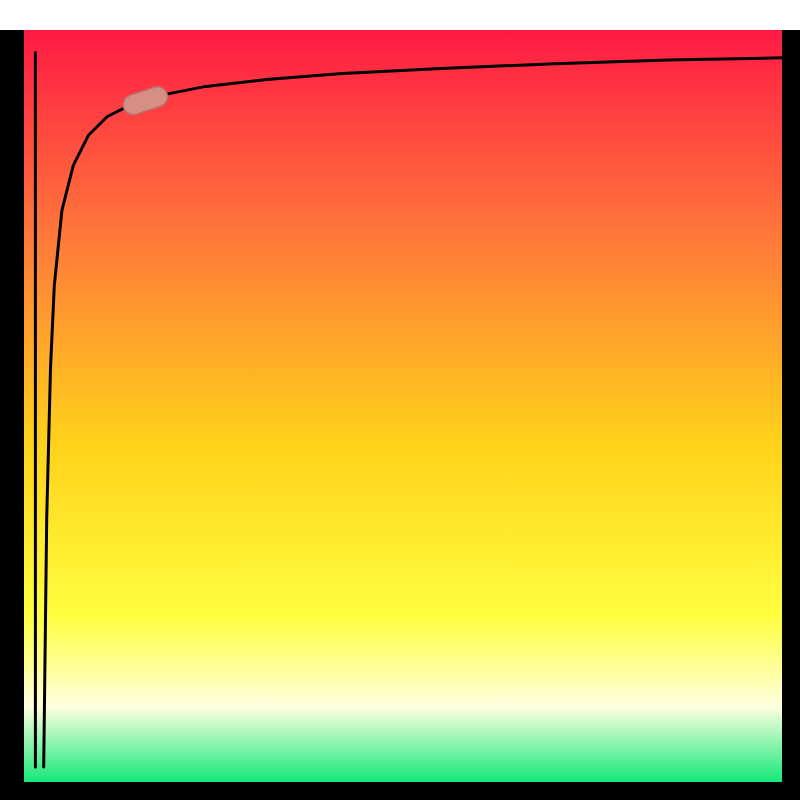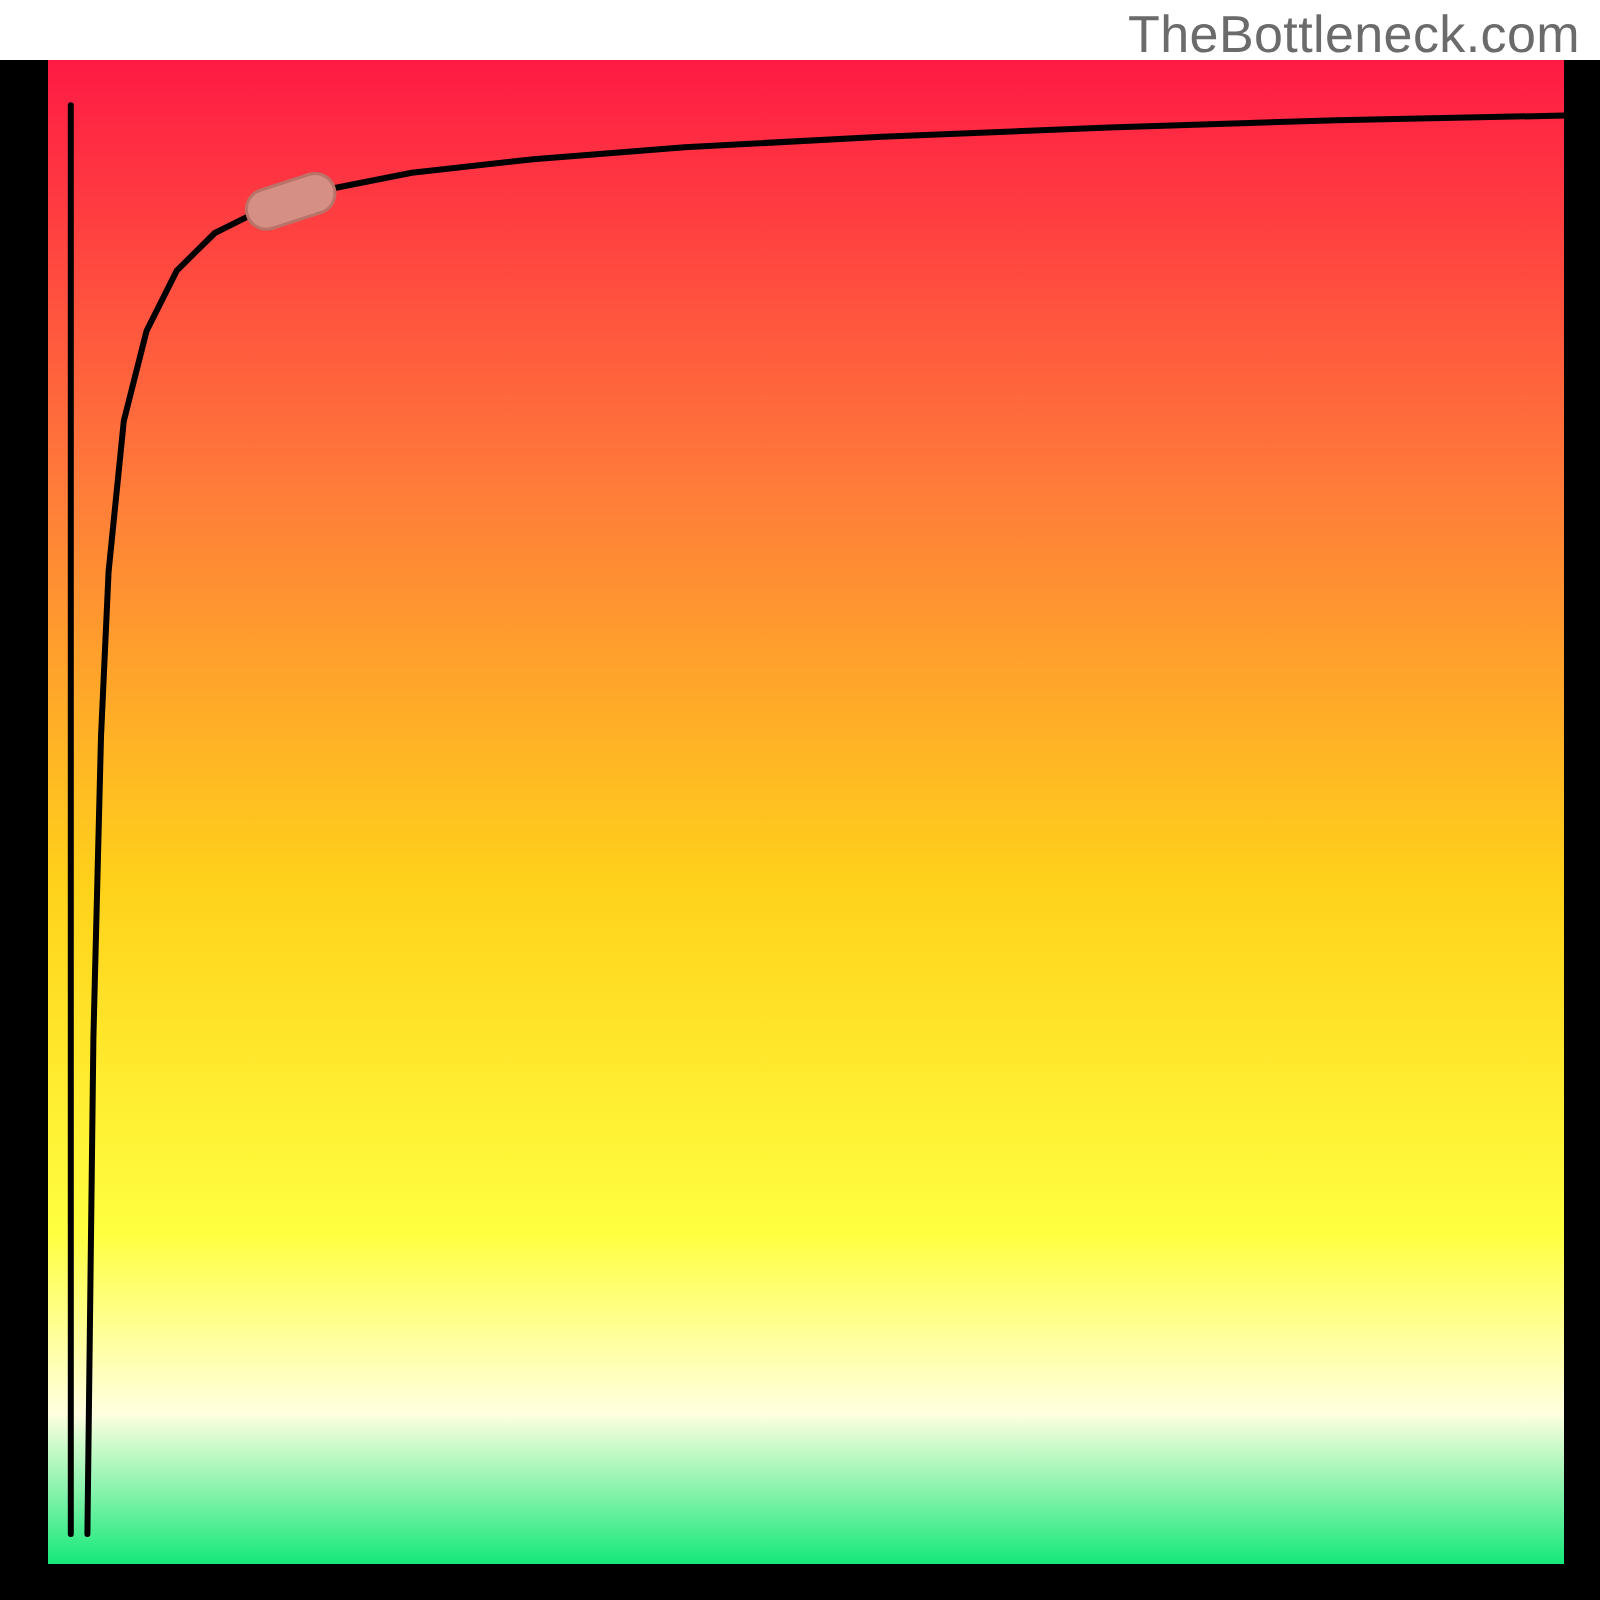--- a/index.html
+++ b/index.html
@@ -61,14 +61,13 @@
       </g>
 
       <g>
         <rect id="frame-left" fill="#000000" x="0" y="30" width="24" height="770"></rect>
         <rect id="frame-bottom" fill="#000000" x="0" y="782" width="800" height="18"></rect>
         <rect id="frame-right" fill="#000000" x="782" y="30" width="18" height="770"></rect>
       </g>
     </g>
   </svg>
 
-  <div class="watermark">TheBottleneck.com</div>
 </div>
 
 </body></html>

